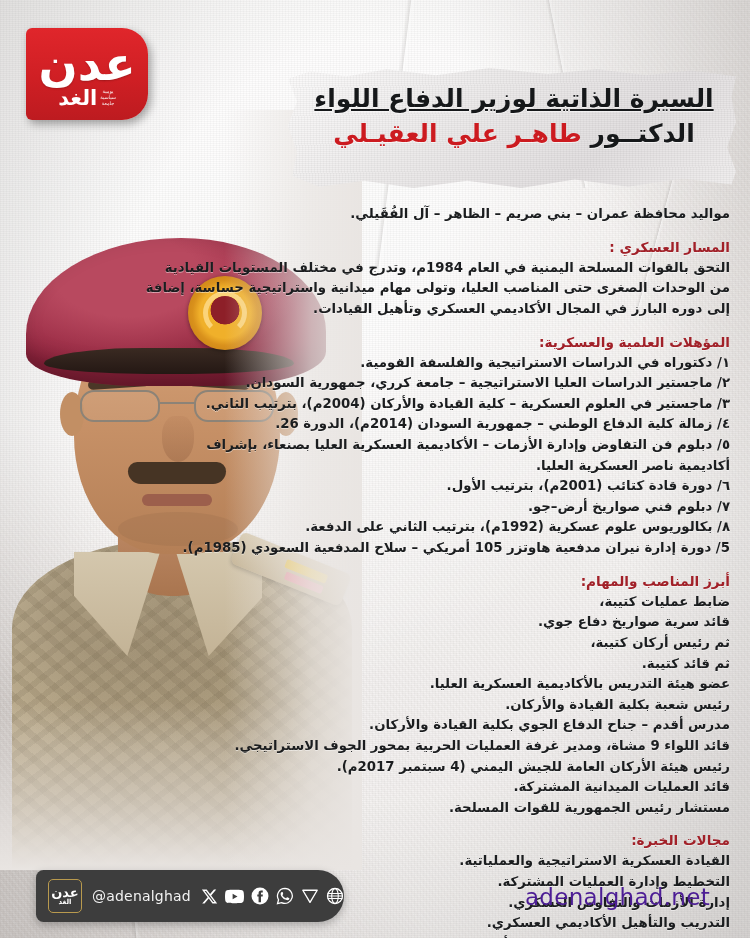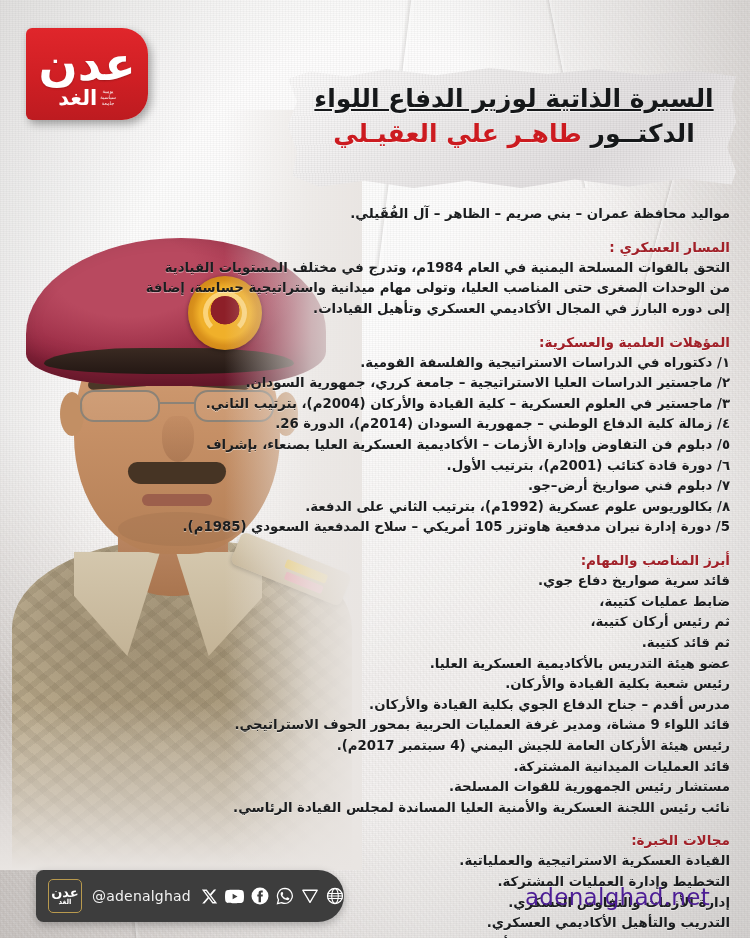--- a/index.html
+++ b/index.html
@@ -393,38 +393,38 @@
     <div class="line">التحق بالقوات المسلحة اليمنية في العام 1984م، وتدرج في مختلف المستويات القيادية</div>
     <div class="line">من الوحدات الصغرى حتى المناصب العليا، وتولى مهام ميدانية واستراتيجية حساسة، إضافة</div>
     <div class="line">إلى دوره البارز في المجال الأكاديمي العسكري وتأهيل القيادات.</div>
 
     <div class="heading sec">المؤهلات العلمية والعسكرية:</div>
     <div class="line">١/ دكتوراه في الدراسات الاستراتيجية والفلسفة القومية.</div>
     <div class="line">٢/ ماجستير الدراسات العليا الاستراتيجية – جامعة كرري، جمهورية السودان.</div>
     <div class="line">٣/ ماجستير في العلوم العسكرية – كلية القيادة والأركان (2004م)، بترتيب الثاني.</div>
     <div class="line">٤/ زمالة كلية الدفاع الوطني – جمهورية السودان (2014م)، الدورة 26.</div>
     <div class="line">٥/ دبلوم فن التفاوض وإدارة الأزمات – الأكاديمية العسكرية العليا بصنعاء، بإشراف</div>
+    <div class="line">أكاديمية ناصر العسكرية العليا.</div>
     <div class="line">٦/ دورة قادة كتائب (2001م)، بترتيب الأول.</div>
     <div class="line">٧/ دبلوم فني صواريخ أرض–جو.</div>
     <div class="line">٨/ بكالوريوس علوم عسكرية (1992م)، بترتيب الثاني على الدفعة.</div>
     <div class="line">5/ دورة إدارة نيران مدفعية هاوتزر 105 أمريكي – سلاح المدفعية السعودي (1985م).</div>
 
     <div class="heading sec">أبرز المناصب والمهام:</div>
+    <div class="line">ضابط عمليات كتيبة،</div>
     <div class="line">قائد سرية صواريخ دفاع جوي.</div>
-    <div class="line">ضابط عمليات كتيبة،</div>
     <div class="line">ثم رئيس أركان كتيبة،</div>
     <div class="line">ثم قائد كتيبة.</div>
     <div class="line">عضو هيئة التدريس بالأكاديمية العسكرية العليا.</div>
     <div class="line">رئيس شعبة بكلية القيادة والأركان.</div>
     <div class="line">مدرس أقدم – جناح الدفاع الجوي بكلية القيادة والأركان.</div>
     <div class="line">قائد اللواء 9 مشاة، ومدير غرفة العمليات الحربية بمحور الجوف الاستراتيجي.</div>
     <div class="line">رئيس هيئة الأركان العامة للجيش اليمني (4 سبتمبر 2017م).</div>
     <div class="line">قائد العمليات الميدانية المشتركة.</div>
     <div class="line">مستشار رئيس الجمهورية للقوات المسلحة.</div>
-    <div class="line">نائب رئيس اللجنة العسكرية والأمنية العليا المساندة لمجلس القيادة الرئاسي.</div>
 
     <div class="heading sec">مجالات الخبرة:</div>
     <div class="line">القيادة العسكرية الاستراتيجية والعملياتية.</div>
     <div class="line">التخطيط وإدارة العمليات المشتركة.</div>
     <div class="line">إدارة الأزمات والتفاوض العسكري.</div>
     <div class="line">التدريب والتأهيل الأكاديمي العسكري.</div>
     <div class="line">العمل المؤسسي وصناعة القرار الأمني والعسكري.</div>
 
   </div>
 

